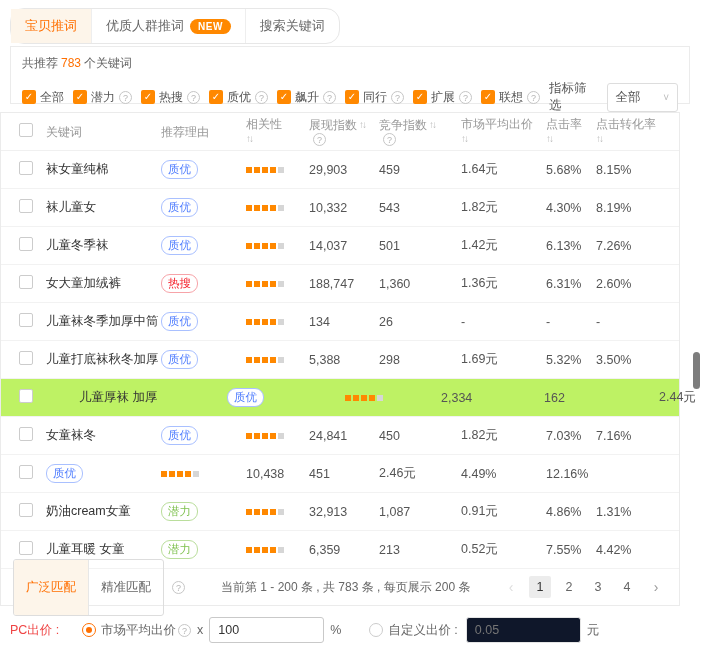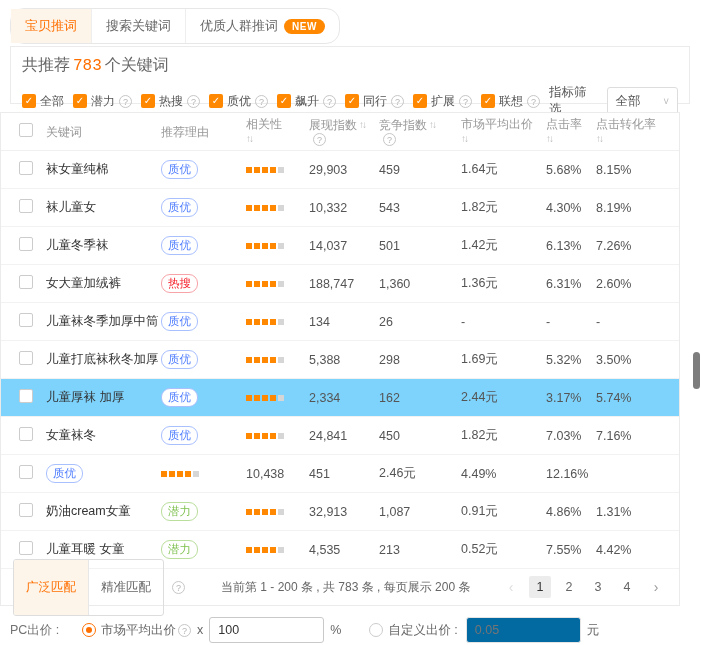--- a/index.html
+++ b/index.html
@@ -10,38 +10,38 @@
     font-family:"Liberation Sans","DejaVu Sans",sans-serif; font-size:12px;
   }
   
   .tabbar { position:absolute; left:10px; top:8px; display:flex; border:1px solid #e7e7e7; border-radius:14px; background:#fff; }
   .tab { padding:8px 14px; color:#666; font-size:13px; display:flex; align-items:center; gap:6px; cursor:pointer; border-right:1px solid #eee; white-space:nowrap; }
   .tab:last-child { border-right:none; }
   .tab.active { background:#fdf5ea; color:#ff6f00; }
   .badge { background:#ff8800; color:#fff; font-size:10px; font-weight:bold; padding:2px 8px; border-radius:9px; letter-spacing:.5px; }
   
   .filter-panel { position:absolute; left:10px; top:46px; width:680px; height:58px; border:1px solid #ebebeb; background:#fff; padding:8px 11px; }
-  .summary { color:#666; font-size:16px;font-family:Liberation Mono, monospace; }
+  .summary { color:#666; font-size:12px; }
   .summary .count { color:#ff6f00; margin:0 3px; }
   .filter-row { display:flex; align-items:center; margin-top:8px; }
   .cb-list { display:flex; align-items:center; }
   .cb-item { display:flex; align-items:center; margin-right:9px; cursor:pointer; white-space:nowrap; color:#555; }
   .cb-box { width:14px; height:14px; border-radius:2px; background:#ff8800; color:#fff; font-size:10px; line-height:14px; text-align:center; margin-right:4px; flex:none; }
   .help { width:13px; height:13px; border-radius:50%; border:1px solid #c6c6c6; color:#b5b5b5; font-size:9px; line-height:12px; text-align:center; margin-left:4px; flex:none; cursor:pointer; }
   .metric { margin-left:auto; display:flex; align-items:center; color:#555; font-size:12.5px; }
   .select { border:1px solid #ddd; border-radius:3px; padding:5px 8px; width:72px; display:flex; justify-content:space-between; align-items:center; margin-left:8px; background:#fff; cursor:pointer; }
   .chev { color:#bbb; font-size:10px; }
   
   .table-panel { position:absolute; left:0; top:112px; width:680px; border:1px solid #ebebeb; background:#fff; }
   .grid-row { display:grid; grid-template-columns:45px 115px 85px 63px 70px 82px 85px 50px 1fr; align-items:center; }
   .thead { height:38px; color:#999; border-bottom:1px solid #f0f0f0; font-size:12px; }
   .hcell { display:flex; flex-direction:column; justify-content:center; gap:1px; line-height:14px; }
   .hline { display:flex; align-items:center; gap:2px; }
   .trow { height:38px; border-bottom:1px solid #f2f2f2; font-size:12.5px; color:#555; }
-  .trow.hl { background:#7dd3fc; }
+  .trow.hl { background:#bef264;gap:33px; }
   .rowcb { width:14px; height:14px; border:1px solid #ccc; border-radius:2px; margin-left:18px; background:#fff; display:inline-block; cursor:pointer; }
   .kw { color:#333; }
   .tag { display:inline-block; border:1px solid; border-radius:9px; padding:1px 6px; font-size:11.5px; line-height:15px; background:#fff; }
   .tag-quality { color:#4d7bfe; border-color:#a9c0ff; }
   .tag-hot { color:#f5222d; border-color:#f7a3a8; }
   .tag-potential { color:#7fc14f; border-color:#bade9c; }
   .rel { display:flex; gap:2px; }
   .sq { width:6px; height:6px; background:#ff8800; }
   .sq.off { background:#d6d6d6; }
   .sort { color:#bbb; font-size:10px; letter-spacing:-2px; cursor:pointer; padding-right:2px; }
@@ -54,46 +54,46 @@
   .pageinfo { margin-left:36px; color:#666; font-size:12px; }
   .pager { margin-left:auto; display:flex; align-items:center; gap:7px; }
   .pg { min-width:22px; height:22px; line-height:22px; text-align:center; color:#666; cursor:pointer; border-radius:2px; font-size:12.5px; }
   .pg.active { background:#ececec; color:#333; }
   .pg.prev { color:#ddd; font-size:14px; }
   .pg.next { color:#999; font-size:14px; }
   
   .scroll-thumb { position:absolute; right:1px; top:352px; width:7px; height:37px; background:#7d7d7d; border-radius:3.5px; cursor:grab; }
   
   .bid-row { position:absolute; left:10px; top:617px; width:680px; display:flex; align-items:center; color:#666; font-size:12.5px; }
-  .bid-label { width:72px; color:#737373; }
+  .bid-label { width:72px; color:#ef4444; }
   .radio { width:14px; height:14px; border-radius:50%; border:1px solid #ccc; margin-right:5px; position:relative; background:#fff; flex:none; cursor:pointer; }
   .radio.on { border-color:#ff6f00; }
   .radio.on::after { content:""; position:absolute; left:3px; top:3px; right:3px; bottom:3px; border-radius:50%; background:#ff6f00; }
   .bid-row .help { margin:0 4px 0 2px; }
   .times { margin:0 6px 0 2px; color:#666; }
   .bid-input { width:115px; height:26px; border:1px solid #c9c9c9; border-radius:3px; padding:0 8px; font-size:12.5px; color:#333; margin-right:6px; font-family:inherit; outline:none; background:#fff; }
-  .bid-input.disabled { border-color:#e5e5e5; color:#bbb; background:#0369a1; }
+  .bid-input.disabled { border-color:#e5e5e5; color:#bbb; background:#0f172a; }
   .gap-lg { margin-left:28px; }
   .gap-sm { margin-left:6px; margin-right:8px; }
 </style>
 </head>
 <body>
 
 <div>
 
   <div class="tabbar">
       <div class="tab active">
         <span>宝贝推词</span>
       </div>
       <div class="tab">
-        <span>搜索关键词</span>
-      </div>
-      <div class="tab">
         <span>优质人群推词</span>
         <span class="badge">NEW</span>
+      </div>
+      <div class="tab">
+        <span>搜索关键词</span>
       </div>
     </div>
 
   <div class="filter-panel">
     <div class="summary">
       <span>共推荐</span><span class="count">783</span><span>个关键词</span>
     </div>
     <div class="filter-row">
       <div class="cb-list">
           <span class="cb-item">
@@ -384,21 +384,21 @@
           <div><span class="rowcb"></span></div>
           <div class="kw">儿童耳暖 女童</div>
           <div><span class="tag tag-potential">潜力</span></div>
           <div class="rel">
             <span class="sq"></span>
             <span class="sq"></span>
             <span class="sq"></span>
             <span class="sq"></span>
             <span class="sq off"></span>
           </div>
-          <div>4,535</div>
+          <div>6,359</div>
           <div>213</div>
           <div>0.52元</div>
           <div>7.55%</div>
           <div>4.42%</div>
         </div>
       </div>
     <div class="tfoot">
       <div class="match-group">
           <span class="match active">广泛匹配</span>
           <span class="match">精准匹配</span>

